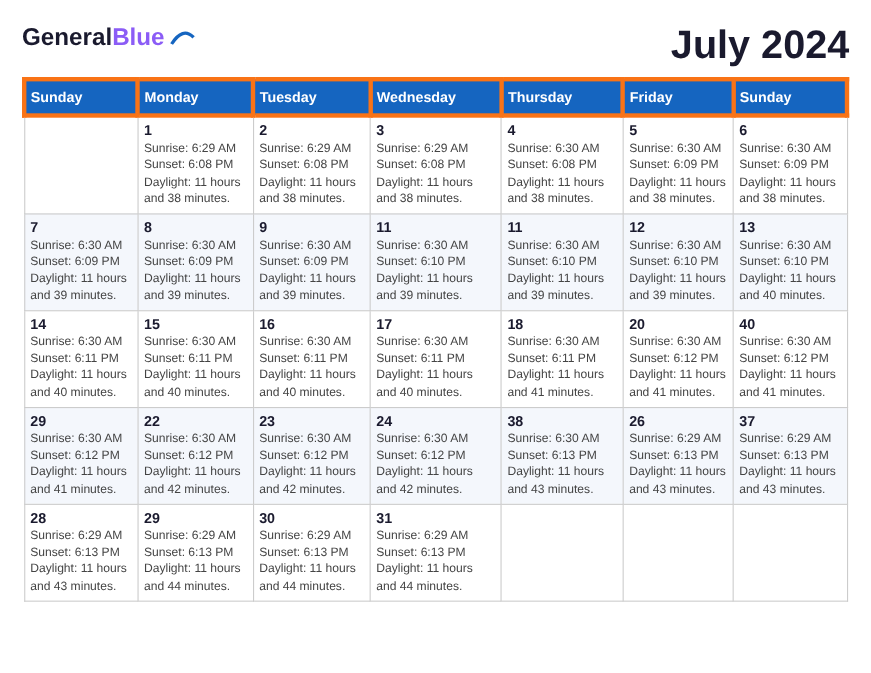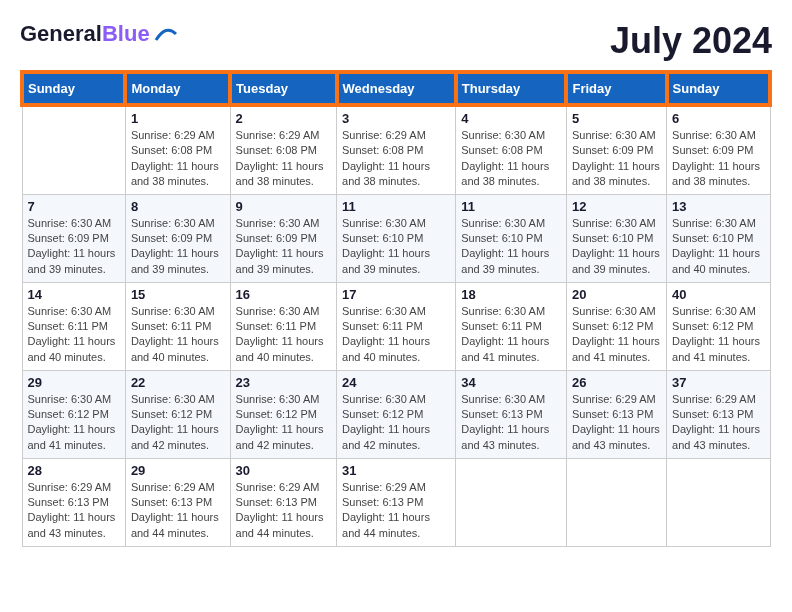--- a/index.html
+++ b/index.html
@@ -316,21 +316,21 @@
         </td>
         <td>
           <div class="cell-day">24</div>
           <div class="cell-info">
             <div>Sunrise: 6:30 AM</div>
             <div>Sunset: 6:12 PM</div>
             <div>Daylight: 11 hours and 42 minutes.</div>
           </div>
         </td>
         <td>
-          <div class="cell-day">34</div>
+          <div class="cell-day">38</div>
           <div class="cell-info">
             <div>Sunrise: 6:30 AM</div>
             <div>Sunset: 6:13 PM</div>
             <div>Daylight: 11 hours and 43 minutes.</div>
           </div>
         </td>
         <td>
           <div class="cell-day">26</div>
           <div class="cell-info">
             <div>Sunrise: 6:29 AM</div>

